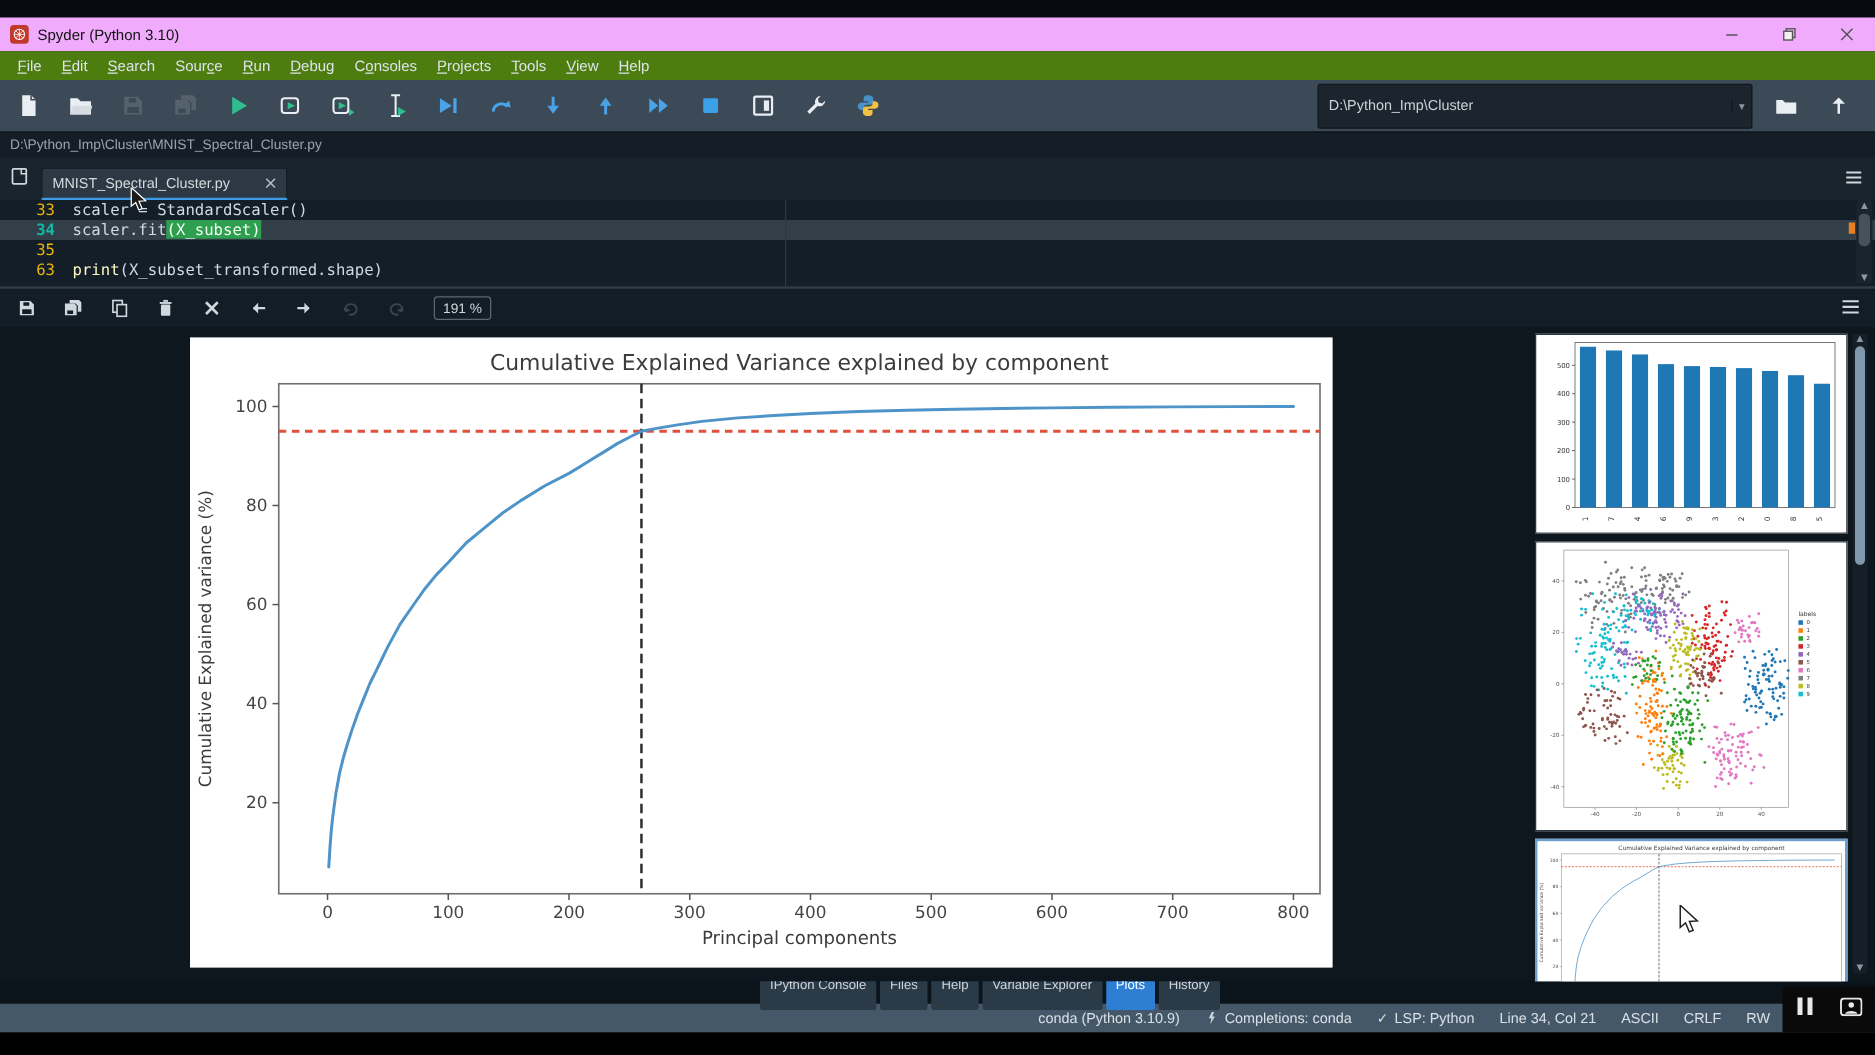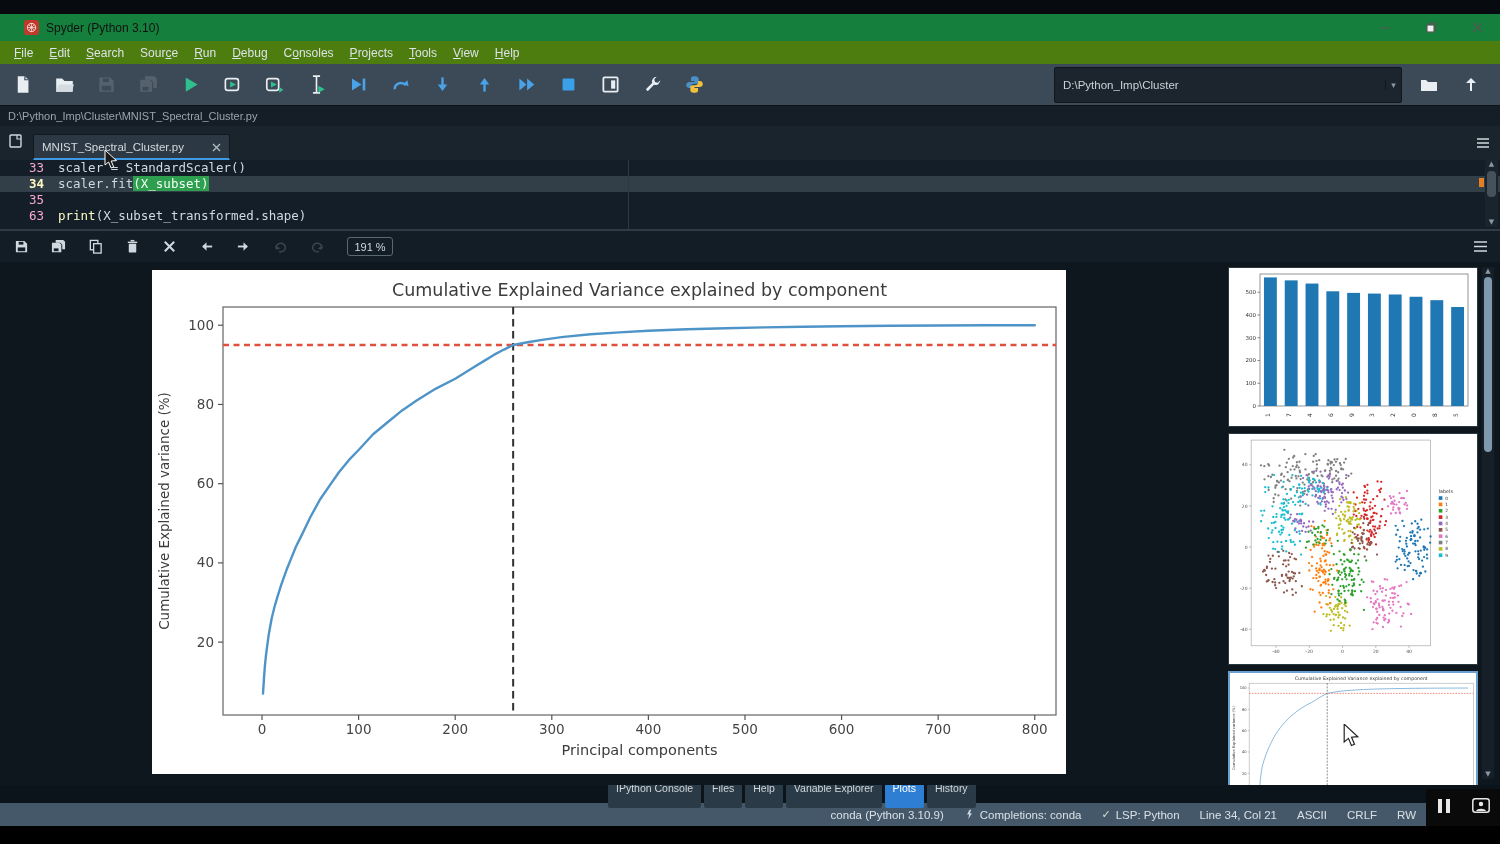--- a/index.html
+++ b/index.html
@@ -4,21 +4,21 @@
 <style>
   * { margin:0; padding:0; box-sizing:border-box; }
   html,body { background:#000; }
   .app { position:relative; width:1500px; height:844px; overflow:hidden;
          font-family:"Liberation Sans", sans-serif; background:#10181f; }
 
   .strip-top { height:14px; background:#070b0f; }
   .strip-bottom { position:absolute; left:0; bottom:0; width:1500px; height:18px; background:#000; }
 
   
-  .titlebar { height:27px; background:#15803d; display:flex; align-items:center; padding-left:24px;justify-content:flex-end; }
+  .titlebar { height:27px; background:#f0abfc; display:flex; align-items:center; padding-left:8px;justify-content:flex-end; }
   .app-logo { width:15px; height:15px; border-radius:3px; background:#c0392b; margin-right:7px;
               display:flex; align-items:center; justify-content:center; }
   .app-logo svg { display:block; }
   .titlebar-title { font-size:12px; color:#111; }
   .win-controls { margin-left:auto; display:flex; height:100%; }
   .win-btn { width:46px; height:100%; display:flex; align-items:center; justify-content:center; color:#555; }
 
   
   .menubar { height:23px; background:#4d7c0f; display:flex; align-items:center; padding-left:6px; }
   .menu-item { font-size:12px; color:#dde3e8; padding:2px 8px; }
@@ -44,22 +44,22 @@
   .ed-tab { margin-left:33px; height:26px; background:#2c3843; border:1px solid #11181f; border-bottom:2px solid #3f9ae5;
             display:flex; align-items:center; padding:0 8px; border-radius:2px 2px 0 0;gap:20px; }
   .ed-tab-label { font-size:11.5px; color:#d4dade; margin-right:8px; }
   .ed-options { position:absolute; right:10px; top:9px; }
 
   
   .editor { height:69px; background:#141e28; position:relative; overflow:hidden;
             font-family:"DejaVu Sans Mono", monospace; }
   .ed-row { display:flex; height:16px; line-height:16px; font-size:12.5px; }
   .ed-row.active { background:#323e48; }
-  .ed-gutter { width:58px; text-align:right; padding-right:14px; color:#f9a8d4; flex:0 0 auto; }
-  .ed-row.active .ed-gutter { color:#fef9c3; font-weight:bold; }
+  .ed-gutter { width:58px; text-align:right; padding-right:14px; color:#eab308; flex:0 0 auto; }
+  .ed-row.active .ed-gutter { color:#14b8a6; font-weight:bold; }
   .ed-code { white-space:pre; color:#ced9e0; }
   .seg-builtin { color:#fef9c3; }
   .seg-bracket-highlight { background:#2e9e4f; color:#f2fff4; }
   .edge-line { position:absolute; left:628px; top:0; width:1px; height:69px; background:#2b3845; }
   .ed-scrollbar { position:absolute; right:2px; top:0; width:13px; height:67px; background:#1a242d; border-radius:2px;
                   display:flex; flex-direction:column; align-items:center; }
   .ed-scroll-thumb { width:9px; height:26px; background:#45525c; border-radius:4px; margin-top:2px; }
   .scroll-arrow { color:#8899a5; font-size:7px; line-height:9px; font-family:"DejaVu Sans", sans-serif; }
   .ed-marker { position:absolute; right:16px; top:18px; width:5px; height:9px; background:#e67e22; }
 

